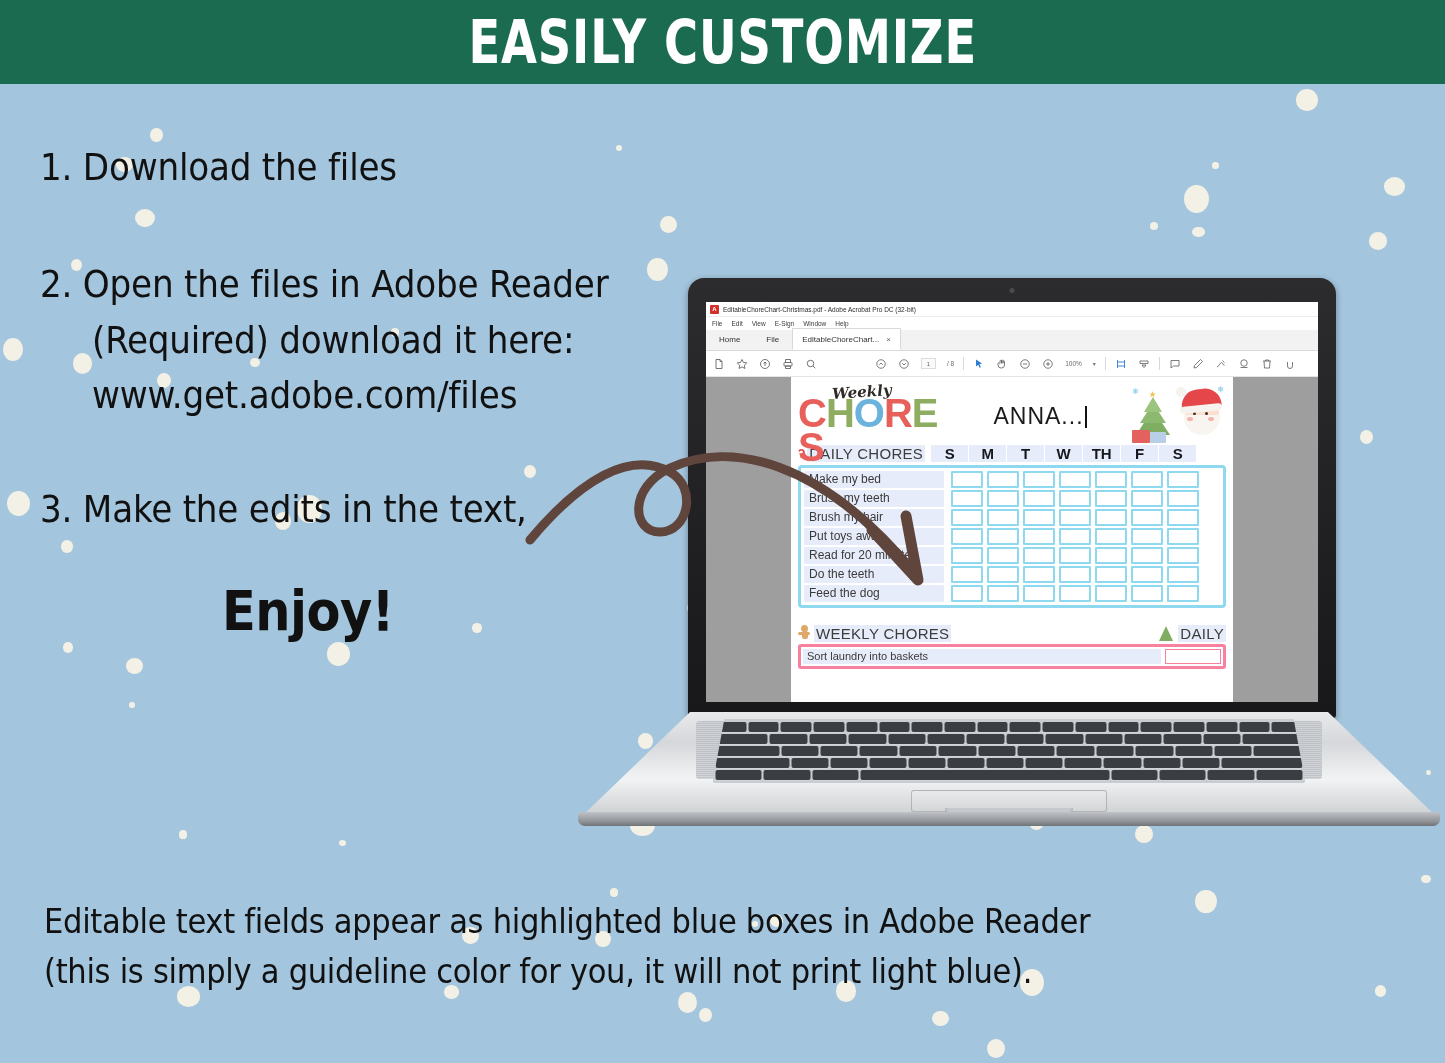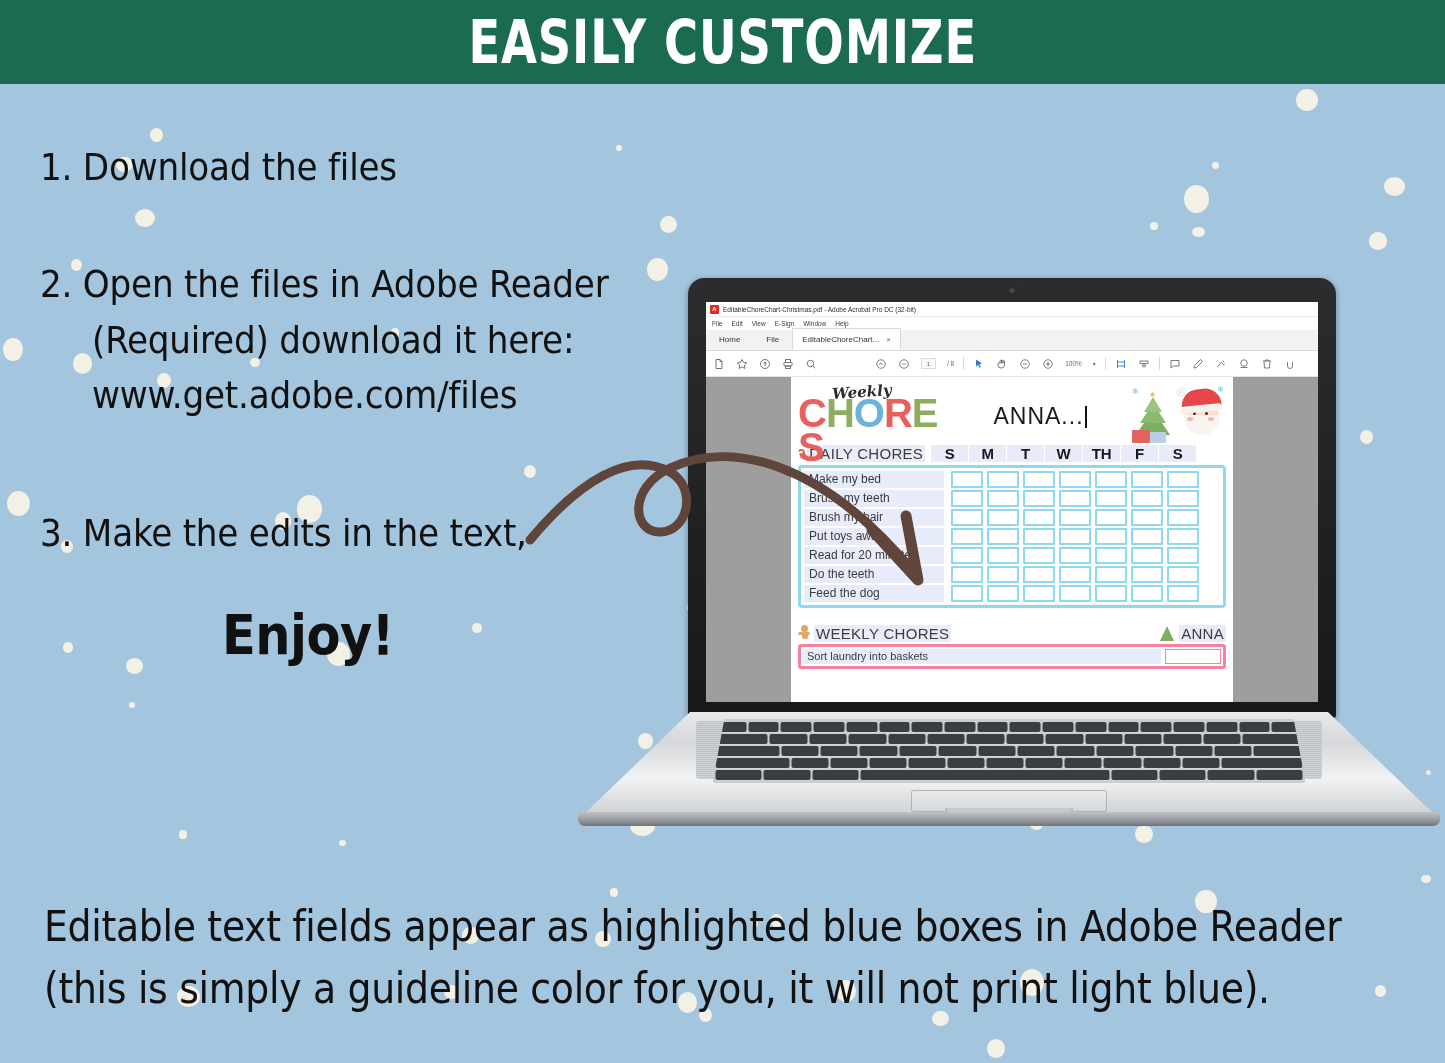--- a/index.html
+++ b/index.html
@@ -45,38 +45,38 @@
     font-family: "Liberation Sans Narrow", "DejaVu Sans Condensed", "Liberation Sans", sans-serif;
   }
   .step {
     font-size: 38px;
     line-height: 1.46;
     font-weight: 400;
     letter-spacing: -0.2px;
     white-space: nowrap;
   }
   .step.s1 { margin-bottom: 62px; }
-  .step.s2 { margin-bottom: 82px; }
+  .step.s2 { margin-bottom: 58px; }
   .step .ind { display:block; padding-left: 52px; }
   .enjoy {
     font-size: 55px;
     font-weight: bold;
     text-align: left;
     padding-left: 182px;
     margin-top: 42px;
     letter-spacing: -0.5px;
   }
 
   .bottom-note {
     position: absolute;
     left: 44px; top: 896px;
     width: 1370px;
     color: #111111;
     font-family: "Liberation Sans Narrow", "DejaVu Sans Condensed", "Liberation Sans", sans-serif;
-    font-size: 42px;
+    font-size: 34px;
     line-height: 1.48;
     letter-spacing: -0.3px;
     white-space: nowrap;
   }
 
   
   .laptop { position:absolute; left:578px; top:278px; width:862px; height:552px; }
 
   .lid {
     position:absolute; left:110px; top:0;
@@ -633,21 +633,21 @@
 
               <div class="weekly-head">
                 <div class="gingerbread">
                   <div class="gb-head"></div>
                     <div class="gb-arm"></div>
                     <div class="gb-body"></div>
                 </div>
                 <span class="weekly-title">WEEKLY CHORES</span>
                 <span class="weekly-spacer"></span>
                 <div class="mini-tree"></div>
-                <span class="done-title">ANNA</span>
+                <span class="done-title">DAILY</span>
               </div>
 
               <div id="weekly-rows">
                   <div class="weekly-row">
                     <div class="weekly-field">Sort laundry into baskets</div>
                     <div class="weekly-done"></div>
                   </div>
                 </div>
 
             </div>

